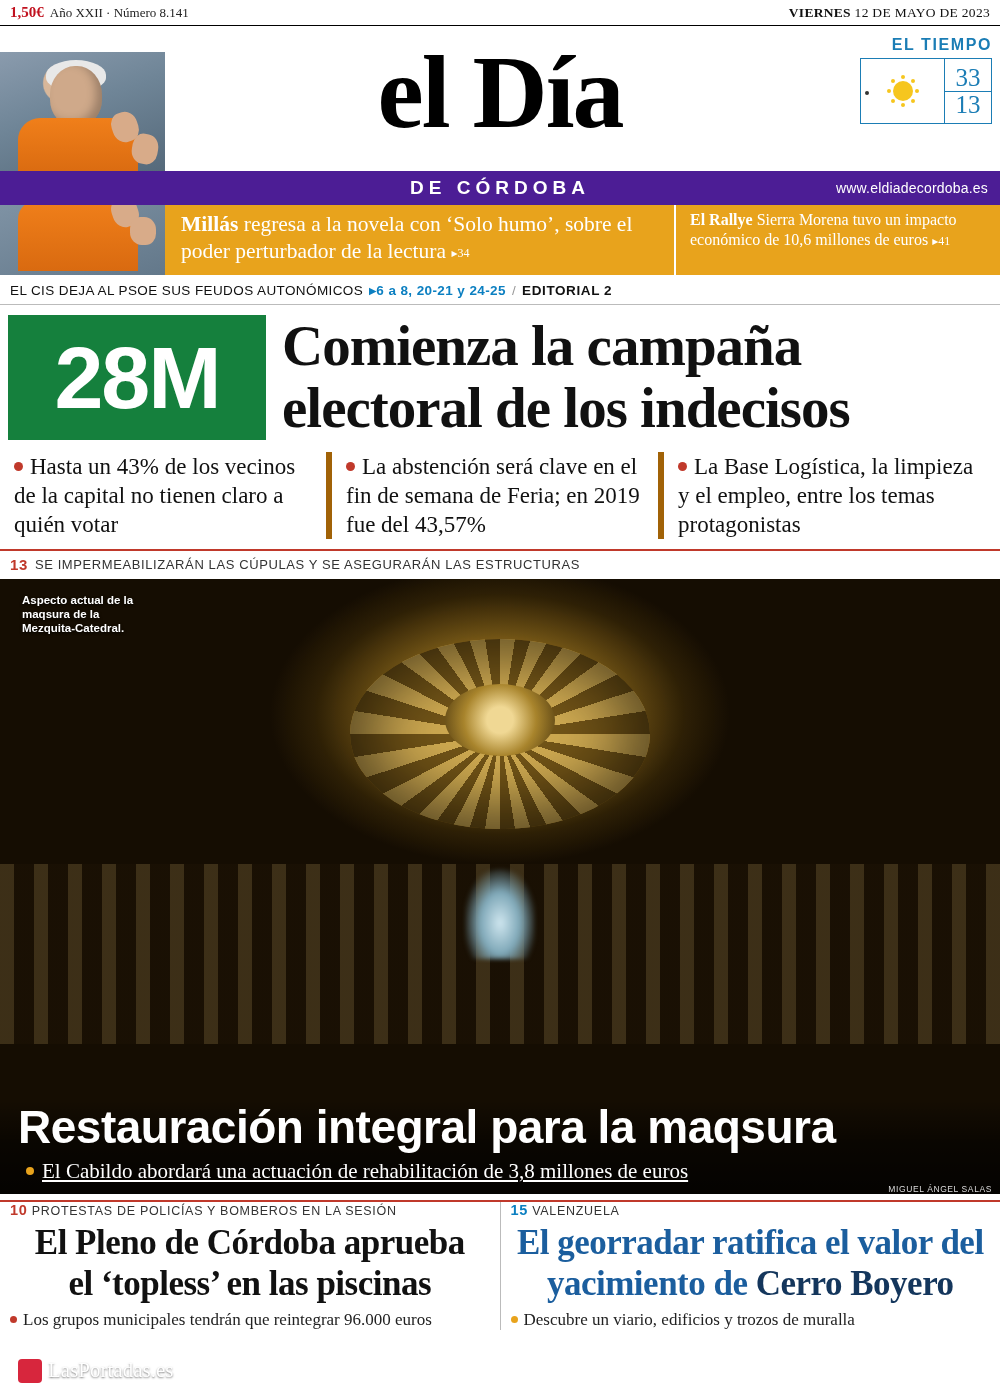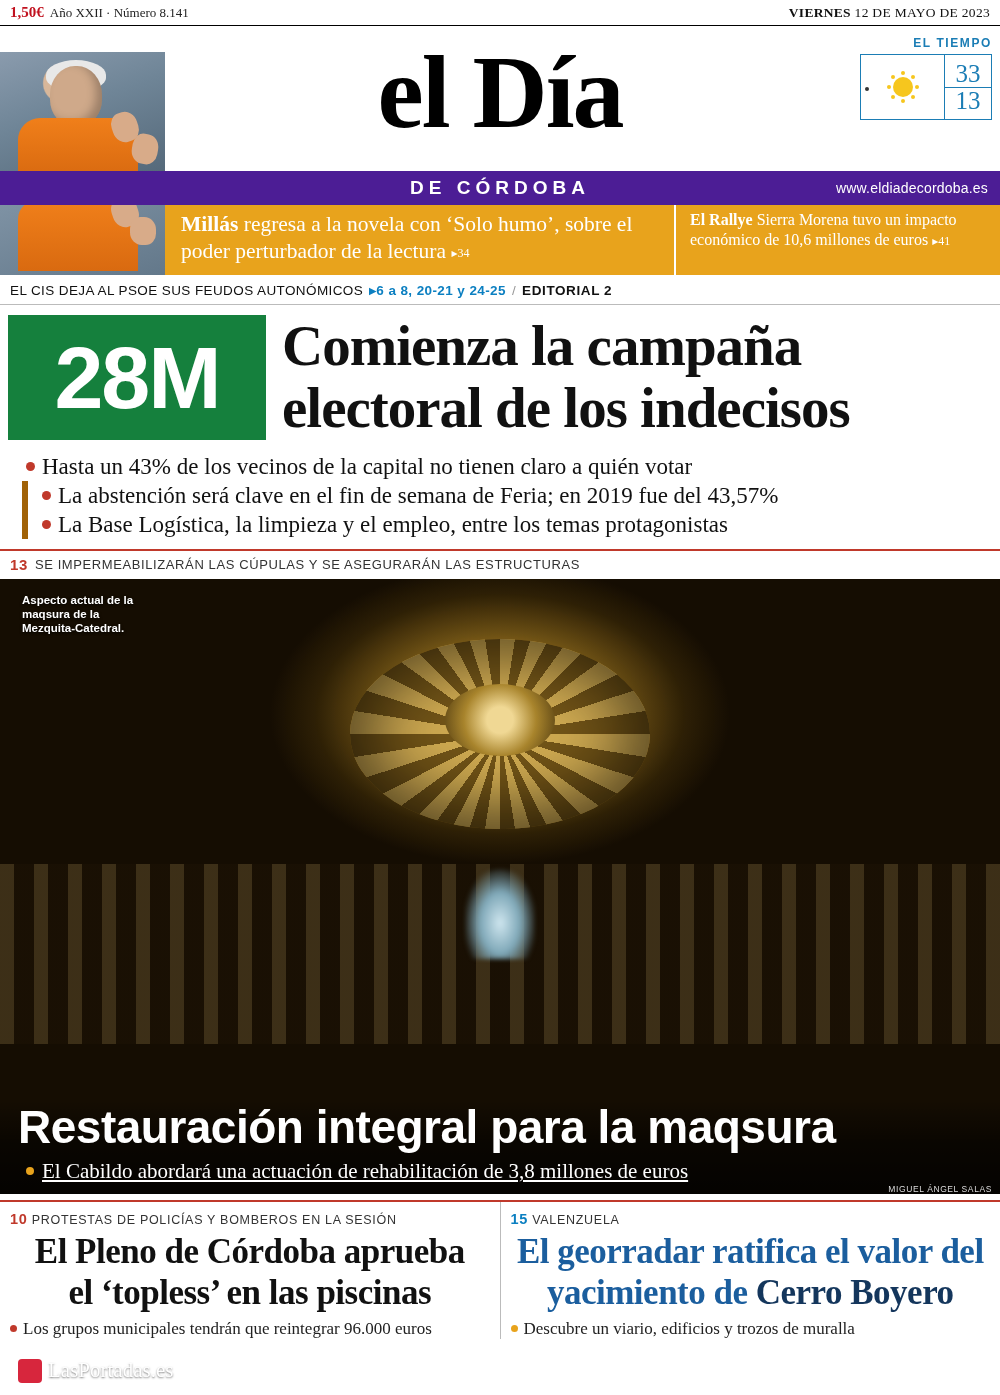--- a/index.html
+++ b/index.html
@@ -113,21 +113,21 @@
 
   
   .weather {
     position: absolute;
     right: 8px;
     top: 10px;
     width: 132px;
   }
   .weather-title {
     text-align: right;
-    font-size: 12px;
+    font-size: 16px;
     letter-spacing: 1.6px;
     color: #1b7db5;
     font-weight: bold;
     margin-bottom: 4px;
   }
   .weather-box {
     border: 1px solid #1b7db5;
     height: 66px;
     display: flex;
     align-items: center;
@@ -280,23 +280,22 @@
     font-weight: bold;
     font-size: 57px;
     line-height: 62px;
     letter-spacing: -1px;
     color: #111;
   }
 
   
   .bullets {
     display: flex;
-    padding: 12px 22px 10px;
+    padding: 12px 10px 10px;
     border-bottom: 2px solid #c0392b;
-    flex-direction: column;
   }
   .bullet-col {
     flex: 1;
     padding: 0 14px;
     font-family: "Liberation Serif", serif;
     font-size: 23px;
     line-height: 29px;
     color: #111;
     position: relative;
   }
@@ -427,21 +426,21 @@
   }
 
   
   .bottom {
     display: flex;
     border-top: 2px solid #c0392b;
     margin-top: 6px;
   }
   .bcol {
     flex: 1;
-    padding: 9px 10px 0;
+    padding: 0 10px 0;
   }
   .bcol.right { border-left: 1px solid #bbb; }
   .bkicker {
     font-size: 12.5px;
     letter-spacing: .7px;
     margin-bottom: 4px;
   }
   .bkicker .num { color: #c0392b; font-weight: bold; font-size: 14.5px; }
   .bkicker .txt { color: #333; }
   .bkicker.blue .num { color: #0b7fc1; }

